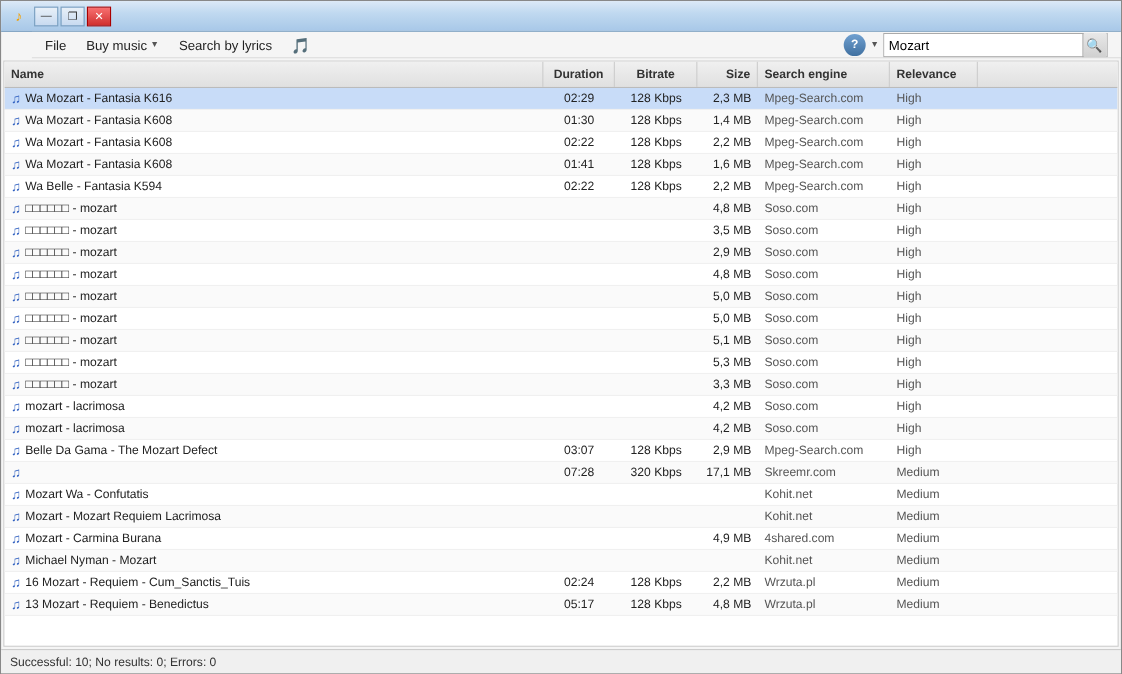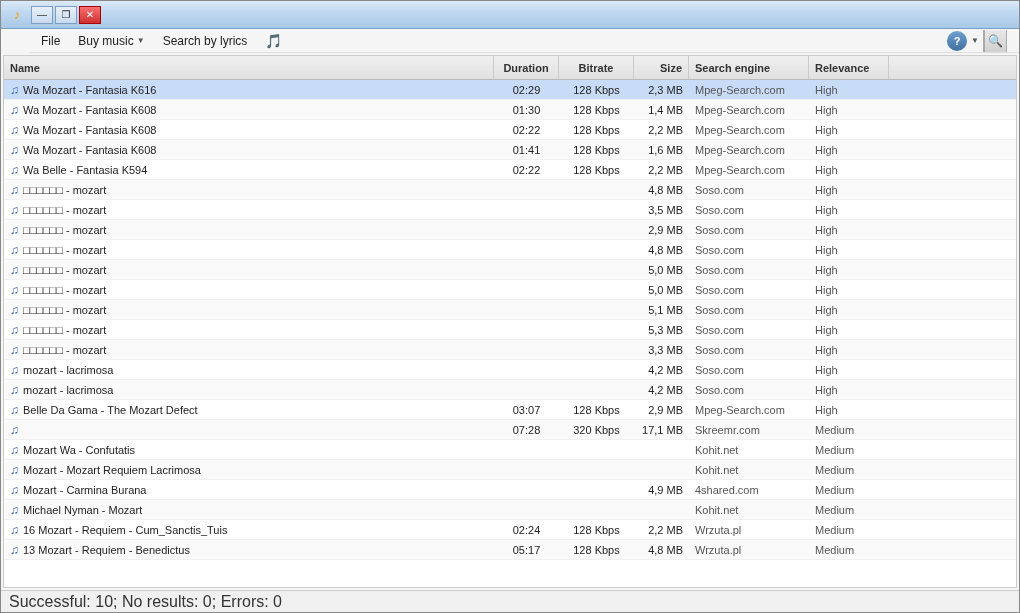--- a/index.html
+++ b/index.html
@@ -219,21 +219,21 @@
       width: 16px;
       flex-shrink: 0;
     }
     .status-bar {
       height: 22px;
       background: #f0f0f0;
       border-top: 1px solid #ccc;
       display: flex;
       align-items: center;
       padding: 0 8px;
-      font-size: 16px;
+      font-size: 11px;
       color: #333;
       flex-shrink: 0;
     }
   </style>
 </head>
 <body>
 
 <div class="window">
 
   <div class="title-bar">
@@ -257,20 +257,21 @@
     </div>
     <div class="menu-item">
       <span>Search by lyrics</span>
     </div>
     <div class="menu-item" style="font-size:14px;">🎵</div>
     <div class="menu-separator"></div>
     <div class="search-area">
       <button class="help-btn">?</button>
       <span class="dropdown-arrow">▼</span>
       <div class="search-box">
+        <input class="search-input" type="text" value="Mozart" style="">
         <button class="search-btn">🔍</button>
       </div>
     </div>
   </div>
 
   <div class="content-area">
     <div class="list-container">
 
       <div class="list-header">
         <div class="col-header col-name">Name</div>

